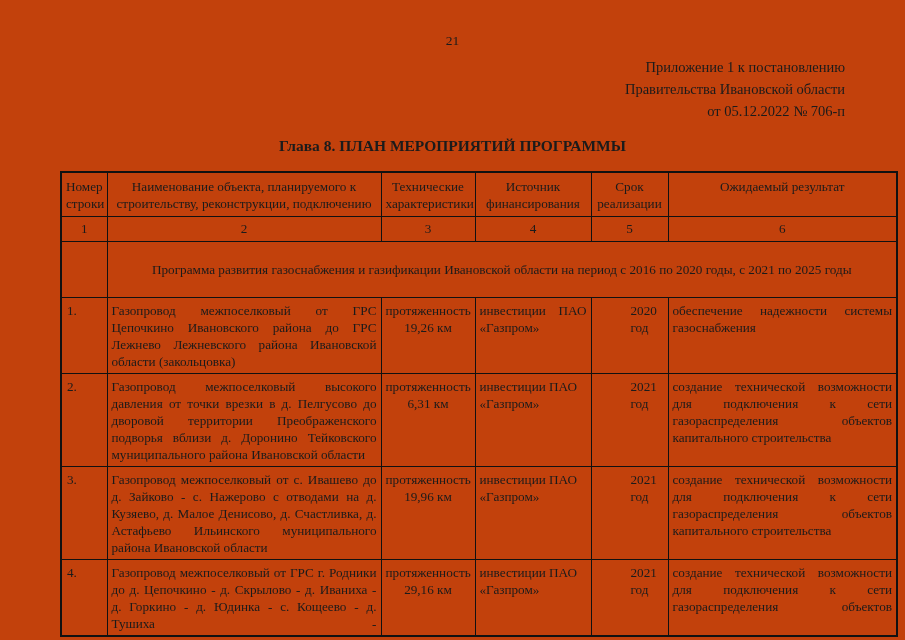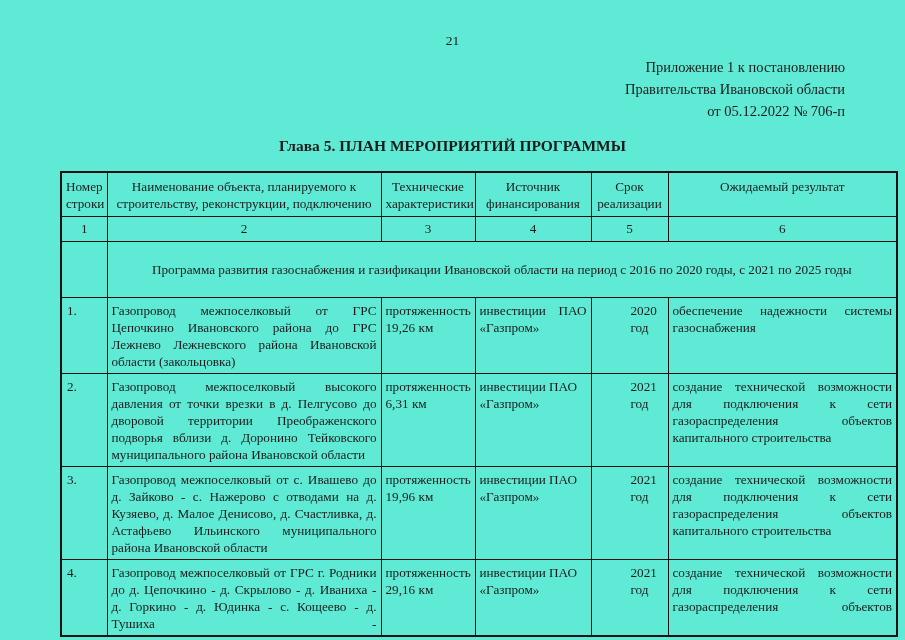--- a/index.html
+++ b/index.html
@@ -12,21 +12,21 @@
     height: 640px;
     overflow: hidden;
     font-family: "Liberation Serif", "DejaVu Serif", serif;
     color: #1b1b1b;
     -webkit-font-smoothing: antialiased;
   }
   .page {
     width: 905px;
     height: 640px;
     position: relative;
-    background: #5eead4;
+    background: #c2410c;
   }
   .page-number {
     padding-top: 33px;
     text-align: center;
     font-size: 13.5px;
     line-height: 16px;
   }
   .appendix-block {
     margin: 7px 60px 8px 0;
     text-align: right;
@@ -82,41 +82,41 @@
   }
   tr.data-row td {
     vertical-align: top;
     padding-top: 4px;
   }
   tr.data-row   { height: 75px; }
   tr#row-2, tr#row-3 { height: 85px; }
   tr#row-4      { height: 66px; }
   td.cell-num   { text-align: left; padding-left: 5px; }
   td.cell-name  { text-align: justify; }
-  td.cell-specs { text-align: left; }
+  td.cell-specs { text-align: center; }
   td.cell-fund  { text-align: left; }
   td.cell-fund.justified { text-align: justify; }
   td.cell-term  { text-align: left; padding-left: 39px; }
   td.cell-result { text-align: justify; }
   td.justify-all { text-align: justify; text-align-last: justify; }
 </style>
 </head>
 <body>
 
 <div class="page">
 
   <div class="page-number">21</div>
 
   <div class="appendix-block">
     <div>Приложение 1 к постановлению</div>
     <div>Правительства Ивановской области</div>
     <div>от 05.12.2022 № 706-п</div>
   </div>
 
-  <div class="doc-title">Глава 5. ПЛАН МЕРОПРИЯТИЙ ПРОГРАММЫ</div>
+  <div class="doc-title">Глава 8. ПЛАН МЕРОПРИЯТИЙ ПРОГРАММЫ</div>
 
   <table class="plan-table">
     <colgroup>
       <col class="c1">
         <col class="c2">
         <col class="c3">
         <col class="c4">
         <col class="c5">
         <col class="c6">
     </colgroup>

